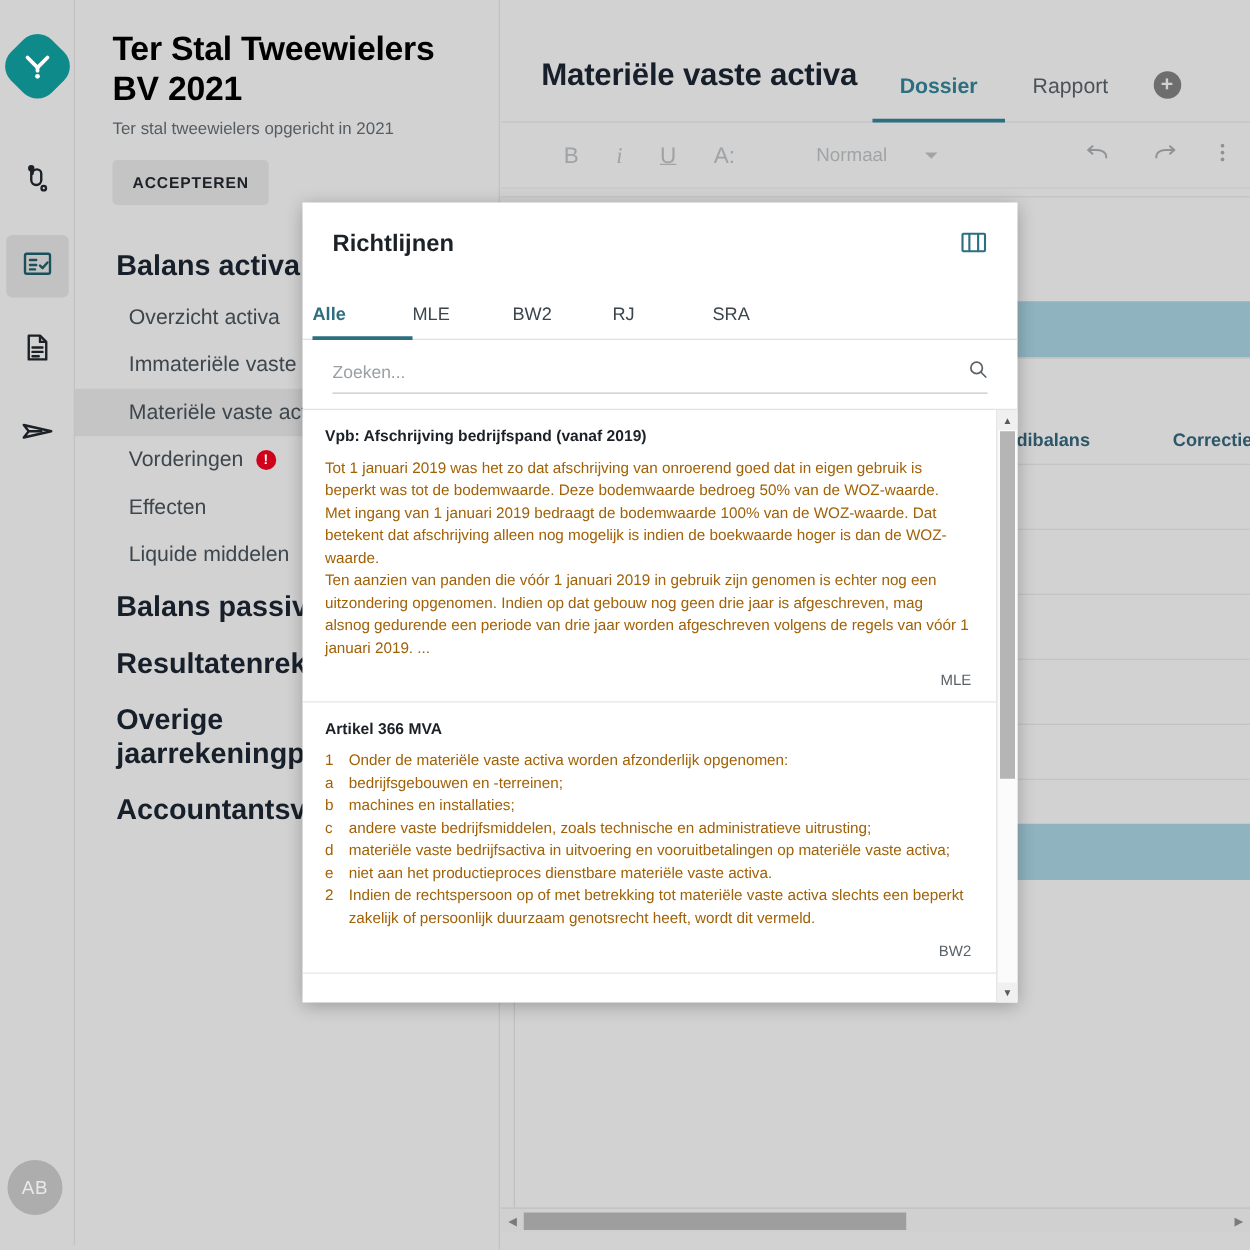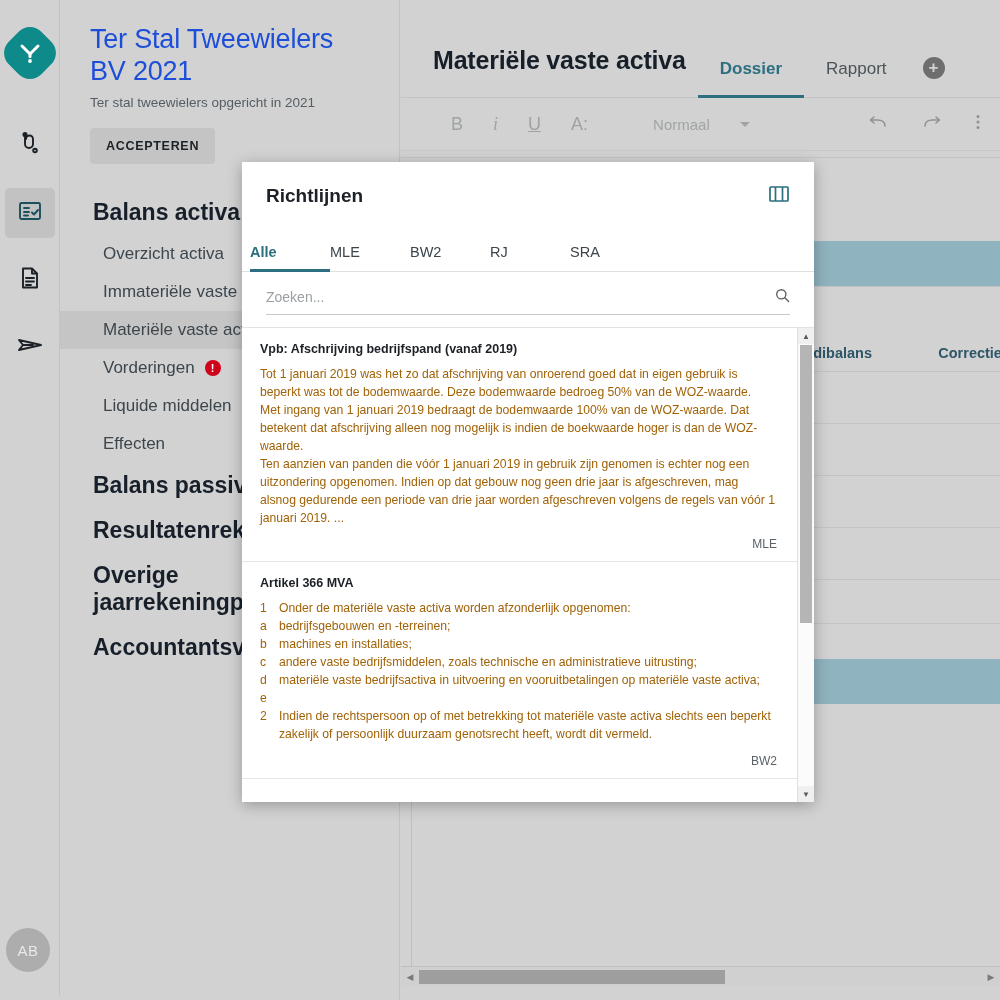--- a/index.html
+++ b/index.html
@@ -49,21 +49,21 @@
 
   
   .nav {
     position: absolute; left: 60px; top: 0;
     width: 340px; height: 1000px;
     background: #d2d2d2;
     border-right: 1px solid #c2c2c2;
     padding: 24px 0 0 0;
   }
   .nav-title {
-    font-size: 27px; font-weight: normal; color: #1d4ed8;
+    font-size: 27px; font-weight: bold; color: #000000;
     line-height: 1.17; padding: 0 30px; letter-spacing: -0.2px;
   }
   .nav-sub {
     font-size: 13.5px; color: #555d63; padding: 8px 30px 0 30px;
   }
   .accept-btn {
     margin: 18px 0 0 30px;
     display: inline-block;
     background: #c4c4c4;
     color: #1b2126;
@@ -322,24 +322,24 @@
         <span>Immateriële vaste activa</span>
       </div>
       <div class="nav-item selected">
         <span>Materiële vaste activa</span>
       </div>
       <div class="nav-item">
         <span>Vorderingen</span>
         <span class="badge-error">!</span>
       </div>
       <div class="nav-item">
+        <span>Effecten</span>
+      </div>
+      <div class="nav-item">
         <span>Liquide middelen</span>
-      </div>
-      <div class="nav-item">
-        <span>Effecten</span>
       </div>
       <div class="nav-group">Balans passiva</div>
       <div class="nav-group">Resultatenrekening</div>
       <div class="nav-group">Overige jaarrekeningposten</div>
       <div class="nav-group">Accountantsverslag</div>
     </div>
   </div>
 
   <div class="main">
 
@@ -484,20 +484,21 @@
             <div class="ln">
               <span class="mk">c</span>
               <span>andere vaste bedrijfsmiddelen, zoals technische en administratieve uitrusting;</span>
             </div>
             <div class="ln">
               <span class="mk">d</span>
               <span>materiële vaste bedrijfsactiva in uitvoering en vooruitbetalingen op materiële vaste activa;</span>
             </div>
             <div class="ln">
               <span class="mk">e</span>
+              <span>niet aan het productieproces dienstbare materiële vaste activa.</span>
             </div>
             <div class="ln">
               <span class="mk">2</span>
               <span>Indien de rechtspersoon op of met betrekking tot materiële vaste activa slechts een beperkt zakelijk of persoonlijk duurzaam genotsrecht heeft, wordt dit vermeld.</span>
             </div>
           </div>
           <div class="card-src">BW2</div>
         </div>
 
       </div>

